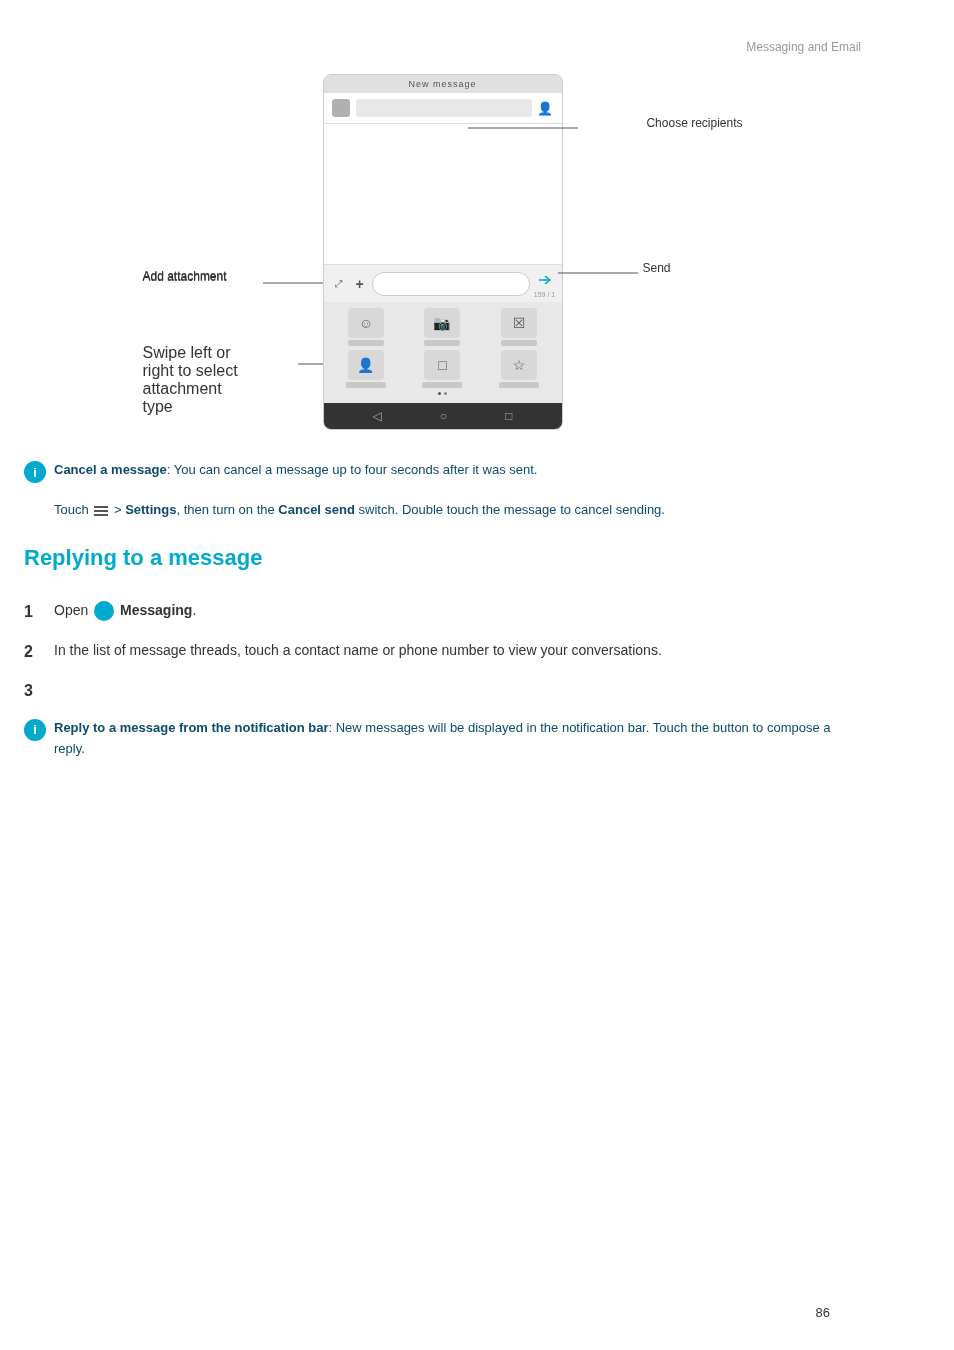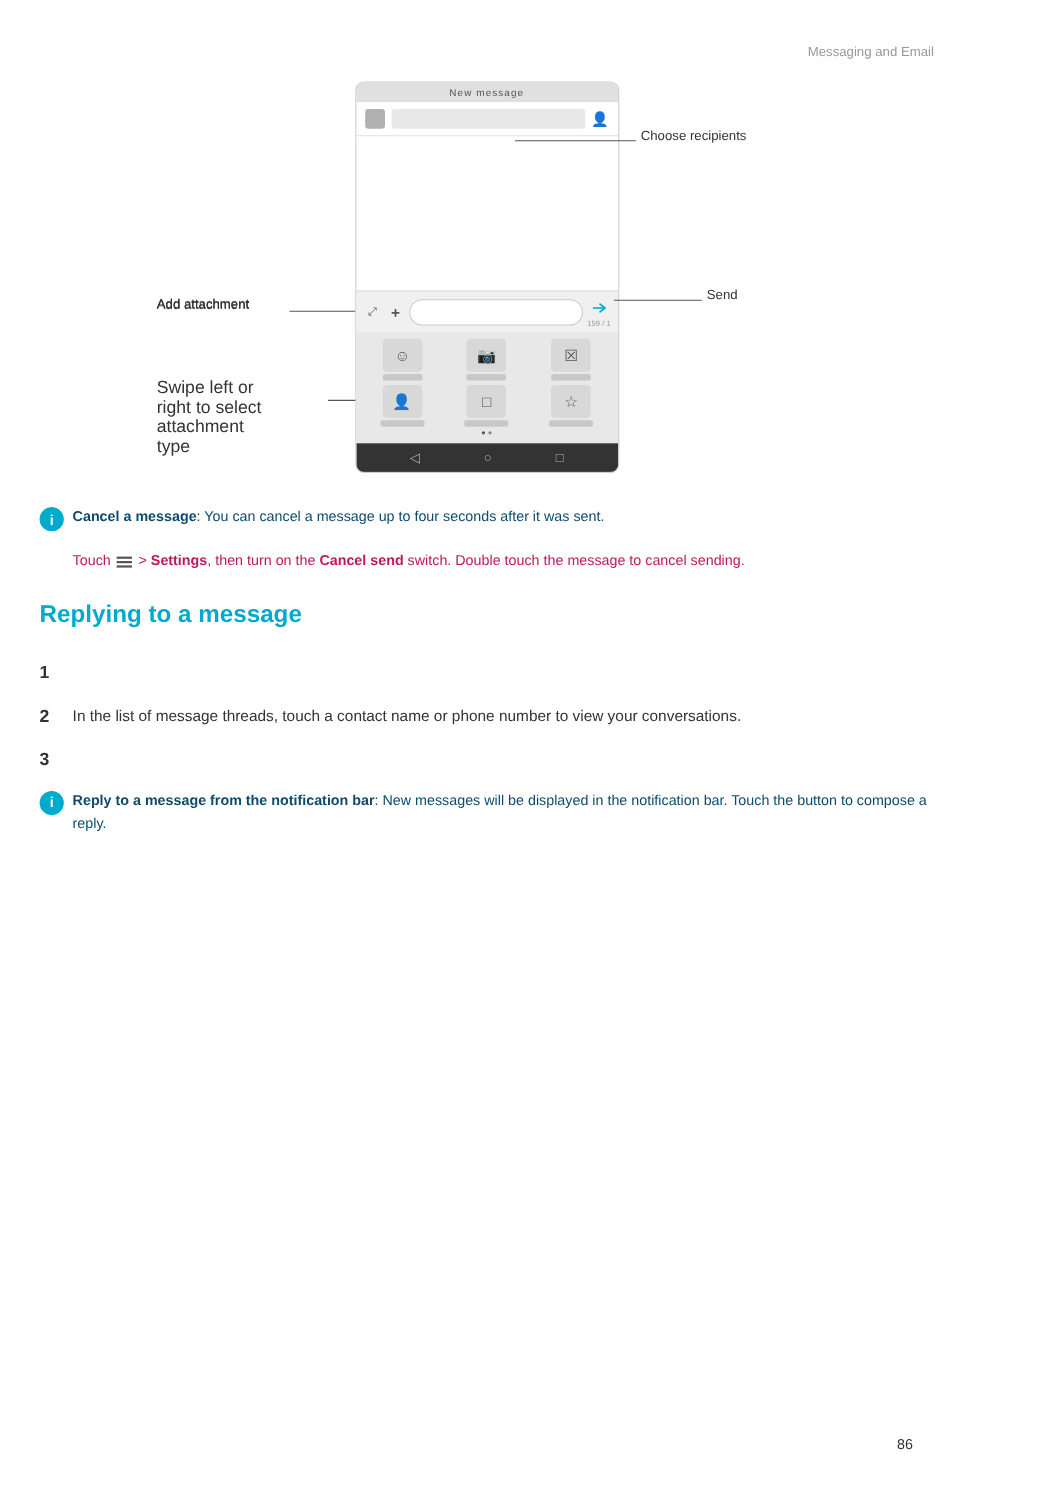--- a/index.html
+++ b/index.html
@@ -9,21 +9,21 @@
       background: #fff;
       font-family: Arial, Helvetica, sans-serif;
       font-size: 14px;
       color: #333;
       position: relative;
     }
 
     .page-container {
       width: 885px;
       min-height: 1350px;
-      padding: 40px 36px;
+      padding: 40px 24px;
       position: relative;
     }
 
     
     .page-header {
       text-align: right;
       color: #999;
       font-size: 12px;
       margin-bottom: 20px;
     }
@@ -346,21 +346,21 @@
       bottom: 30px;
       right: 55px;
       font-size: 13px;
       color: #333;
     }
 
     
     .settings-tip {
       margin-left: 30px;
       font-size: 13px;
-      color: #be185d;
+      color: #0c4a6e;
       line-height: 1.7;
       margin-bottom: 14px;
     }
   </style>
 </head>
 <body>
 
 <div class="page-container">
 
   <div class="page-header">
@@ -459,21 +459,21 @@
           </div>
 
           <div class="phone-nav-bar">
             <div class="nav-btn">◁</div>
             <div class="nav-btn">○</div>
             <div class="nav-btn">□</div>
           </div>
 
         </div>
 
-        <div style="position:absolute; right:0; top:40px; width:160px;">
+        <div style="position:absolute; right:0; top:40px; width:160px;text-align:right;">
           <svg width="120" height="16" style="position:absolute; top:6px; right:155px;">
             <line x1="0" y1="8" x2="110" y2="8" stroke="#555" stroke-width="1"></line>
           </svg>
           <span style="font-size:12px;">Choose recipients</span>
         </div>
 
         <div style="position:absolute; right:0; top:185px; width:100px;">
           <svg width="90" height="16" style="position:absolute; top:6px; right:95px;">
             <line x1="0" y1="8" x2="80" y2="8" stroke="#555" stroke-width="1"></line>
           </svg>
@@ -499,20 +499,25 @@
       <span></span>
       <span></span>
     </span>
     &gt; <strong>Settings</strong>, then turn on the <strong>Cancel send</strong> switch. Double touch the message to cancel sending.
   </div>
 
   <div class="section-heading">Replying to a message</div>
 
   <div class="step">
     <div class="step-num">1</div>
+    <div class="step-content">
+      Open
+      <span class="messaging-icon"></span>
+      <strong>Messaging</strong>.
+    </div>
   </div>
 
   <div class="step">
     <div class="step-num">2</div>
     <div class="step-content">In the list of message threads, touch a contact name or phone number to view your conversations.</div>
   </div>
 
   <div class="step">
     <div class="step-num">3</div>
   </div>

